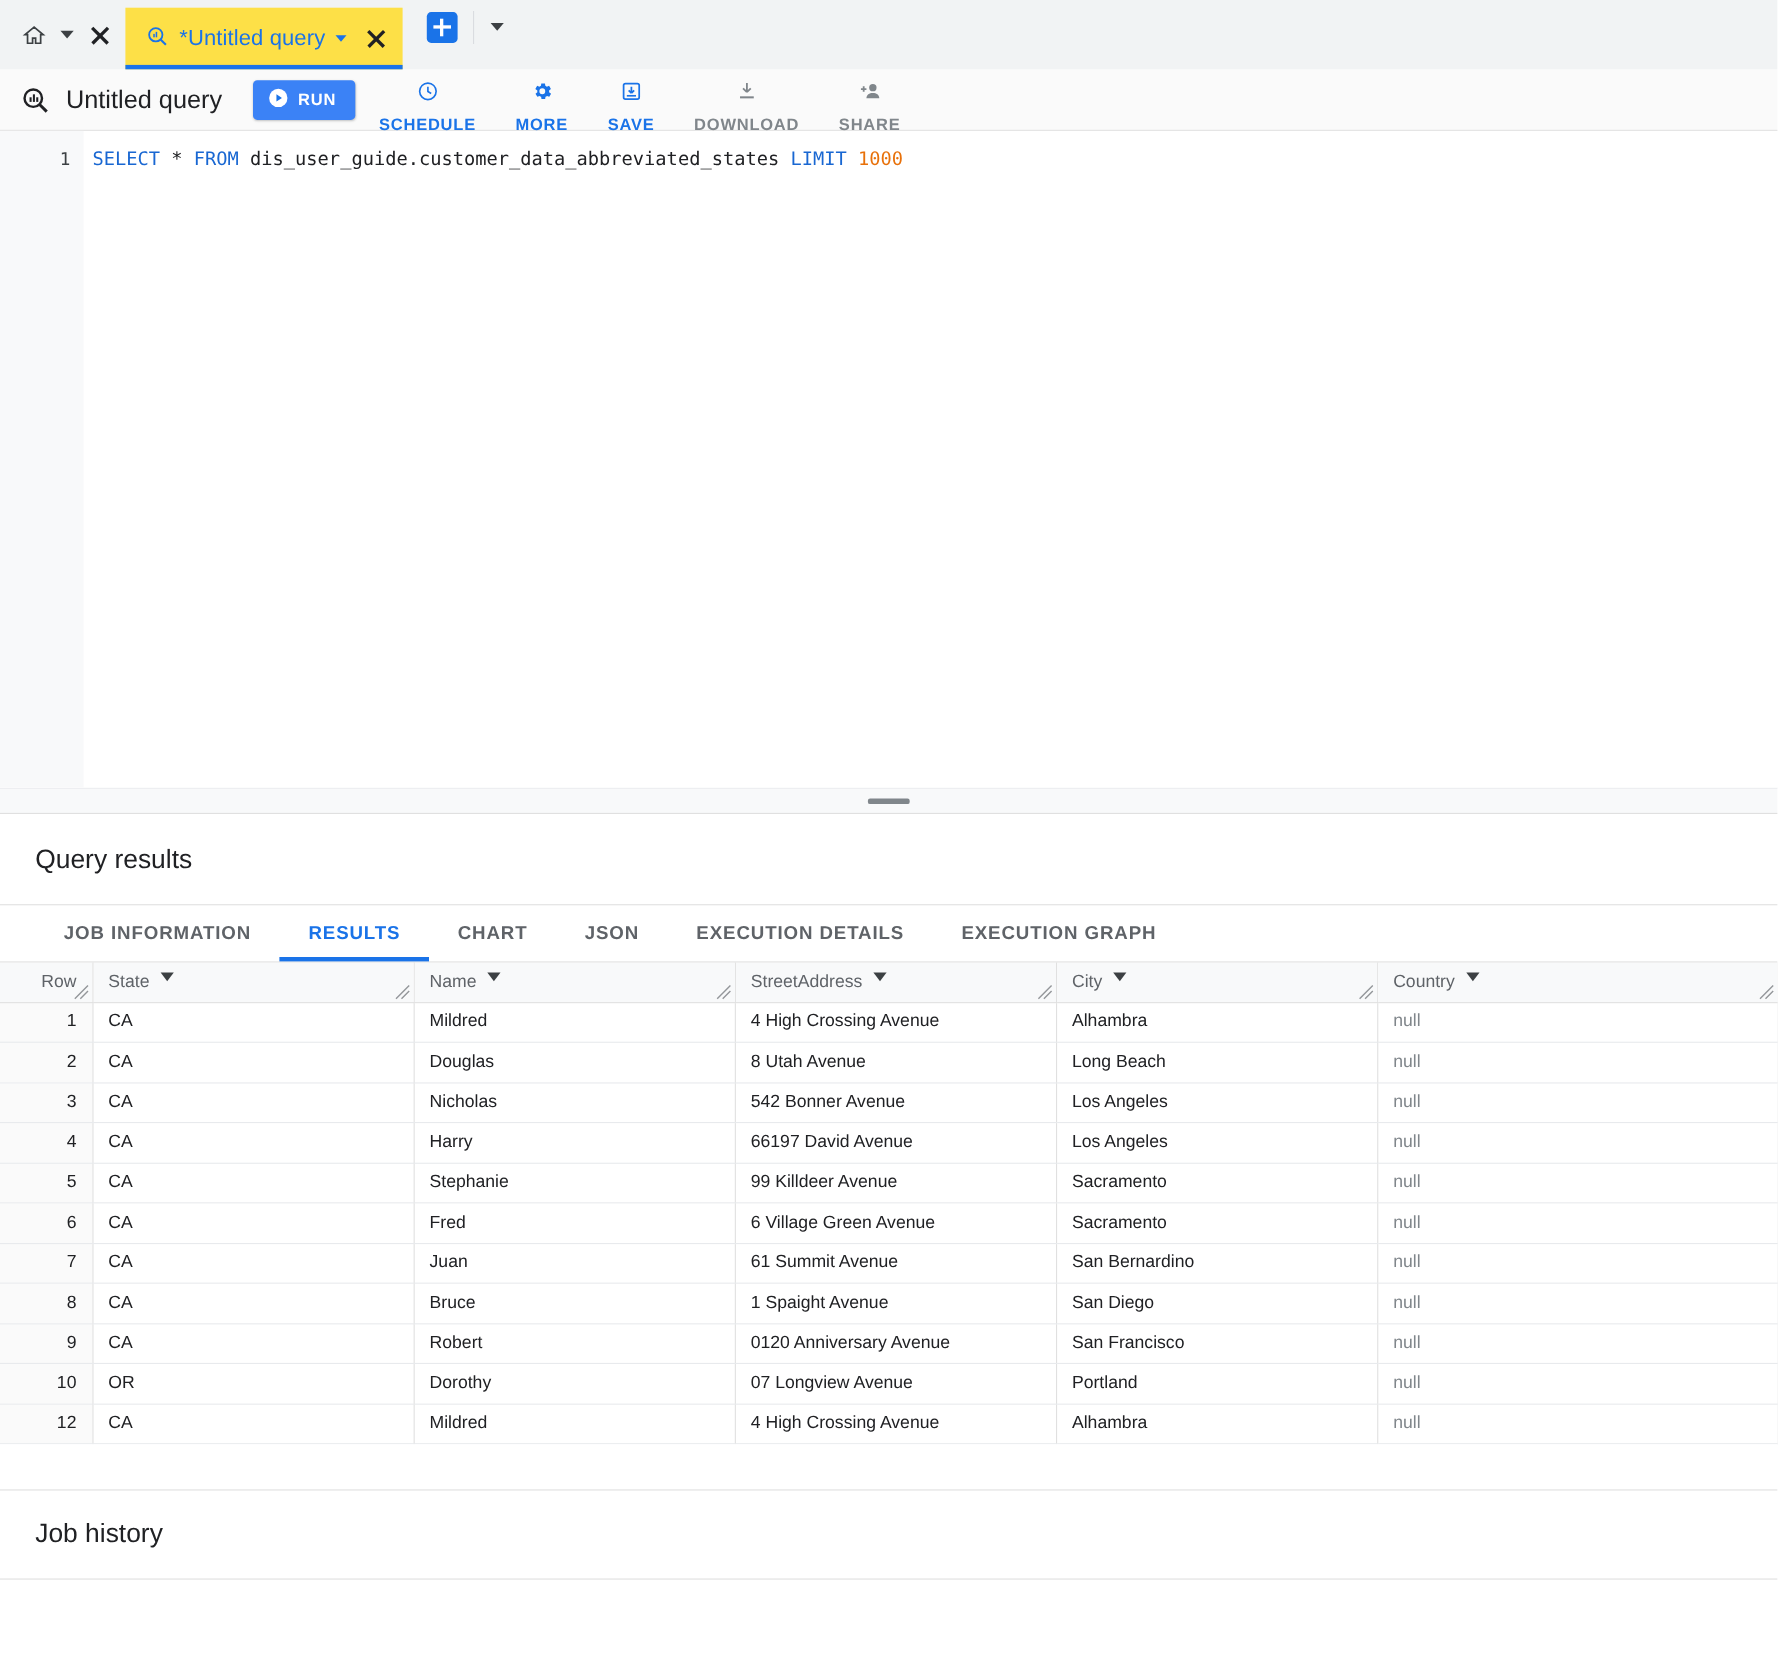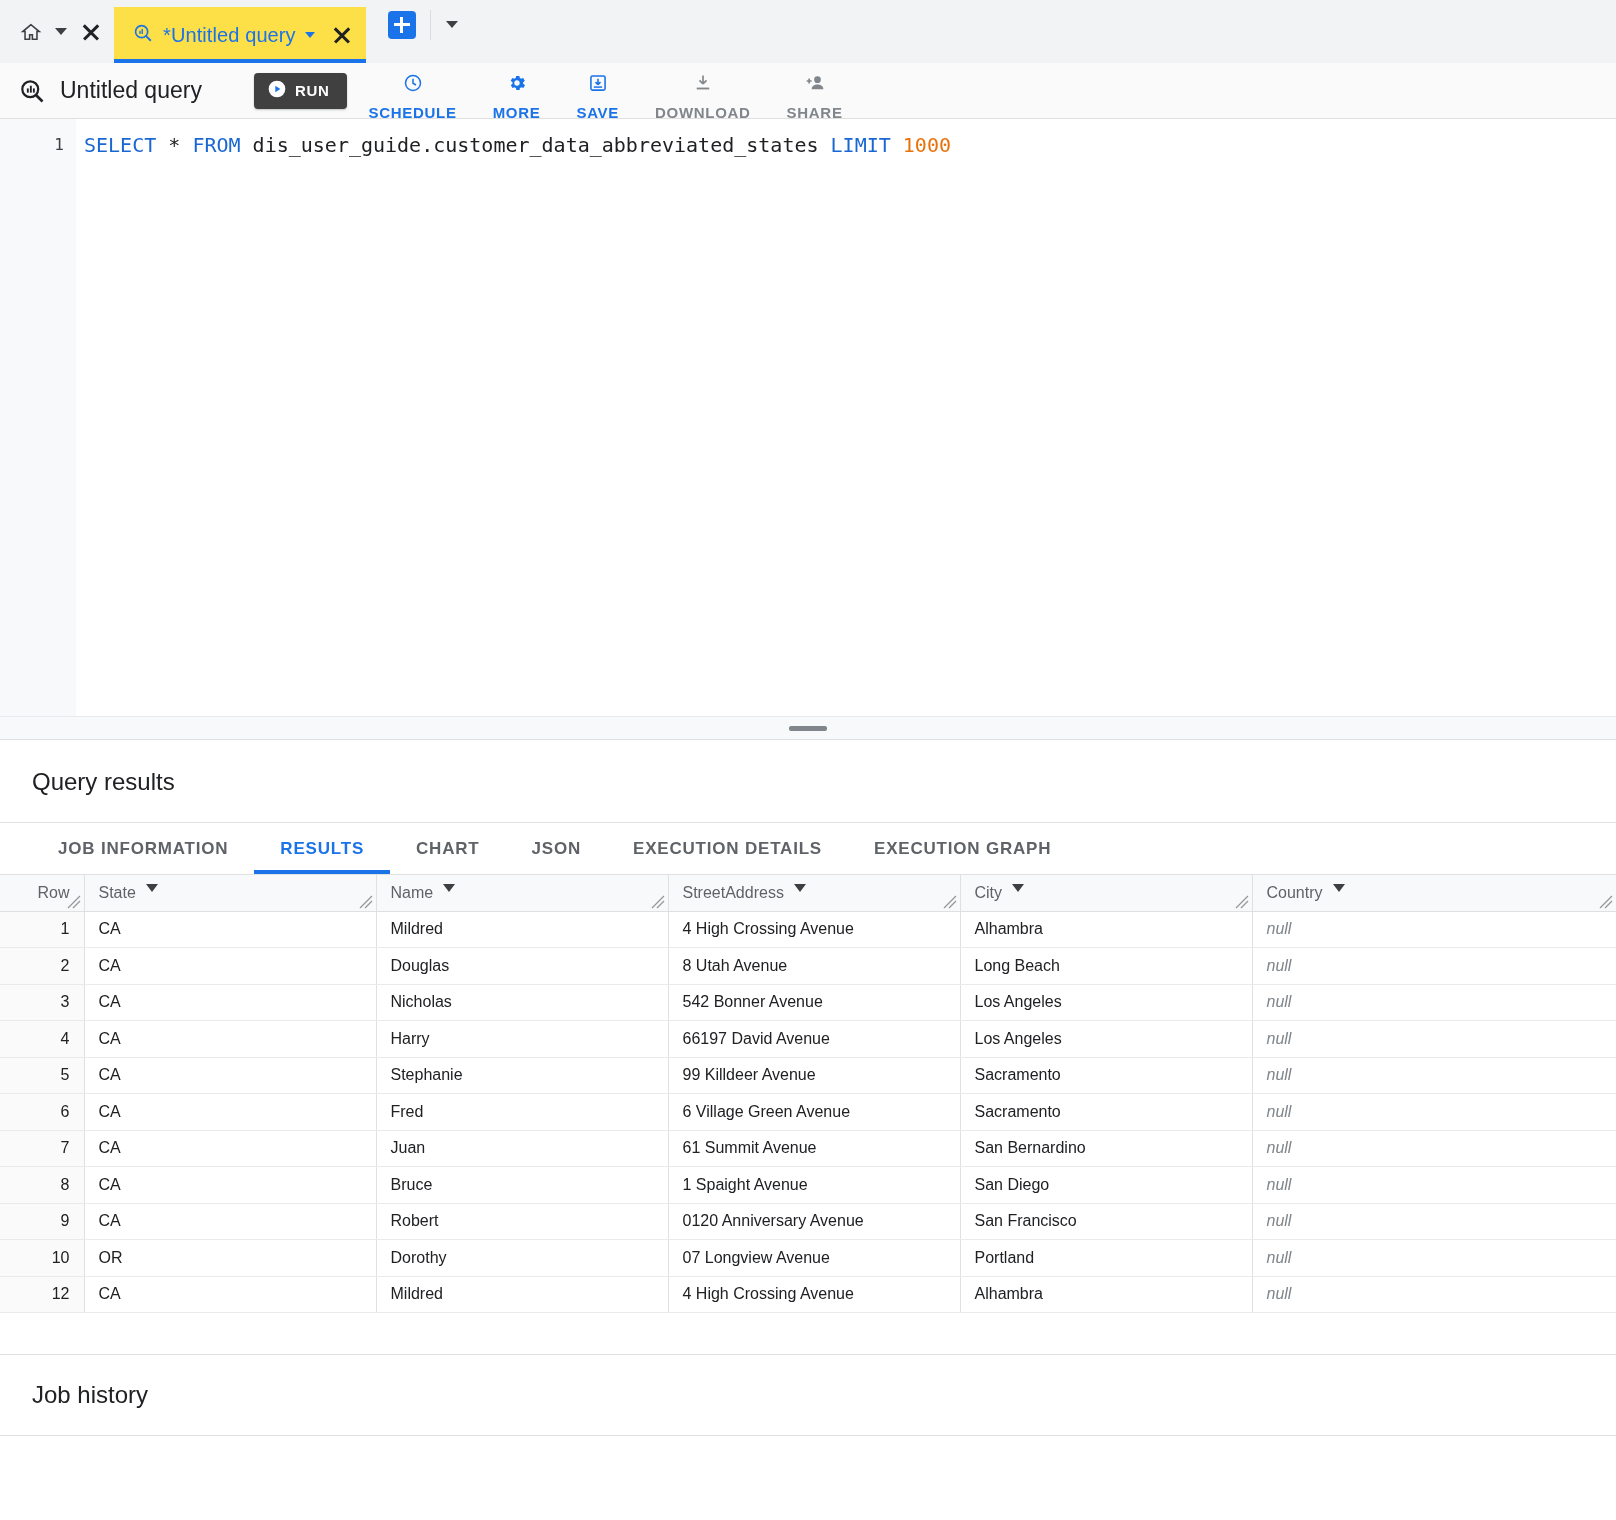--- a/index.html
+++ b/index.html
@@ -103,34 +103,33 @@
   }
   .tb-logo { width: 44px; display:flex; align-items:center; justify-content:center;}
   .query-title {
     font-size: 23px;
     color: #202124;
     margin-left: 6px;
     margin-right: 28px;
     white-space: nowrap;
   }
   .run-btn {
-    background: #404040;
+    background: #3b82f6;
     color: #fff;
     height: 36px;
     border-radius: 4px;
     display: flex;
     align-items: center;
     gap: 8px;
     padding: 0 17px 0 13px;
     font-size: 15px;
     font-weight: bold;
     letter-spacing: .7px;
     cursor: pointer;
     box-shadow: 0 1px 2px rgba(60,64,67,.3);
-    margin-left: 24px;
   }
   .tb-item {
     display: flex;
     align-items: center;
     gap: 8px;
     height: 36px;
     padding: 0 14px;
     margin-left: 8px;
     font-size: 15px;
     font-weight: bold;
@@ -167,21 +166,21 @@
     font-family: "DejaVu Sans Mono", monospace;
     font-size: 16px;
     line-height: 24px;
     user-select: none;
   }
   .code {
     flex: 1;
     padding-top: 14px;
     padding-left: 8px;
     font-family: "DejaVu Sans Mono", monospace;
-    font-size: 20px;
+    font-size: 17px;
     line-height: 24px;
     white-space: pre;
     color: #202124;
   }
   .kw { color: #1967d2; }
   .num { color: #e8710a; }
 
   .splitter {
     height: 24px;
     background: #f8f9fa;
@@ -277,21 +276,20 @@
     white-space: nowrap;
     text-overflow: ellipsis;
   }
   td.rownum {
     text-align: right;
     background: #fafafa;
     color: #202124;
   }
   td.nullval {
     color: #80868b;
-    font-style: italic;
   }
   td.lastcol { border-right: none; }
   th.lastcol-th { border-right: none; }
 
   .table-bottom-spacer {
     height: 42px;
     background: #ffffff;
     border-bottom: 1px solid #e0e0e0;
   }
   .job-history {

